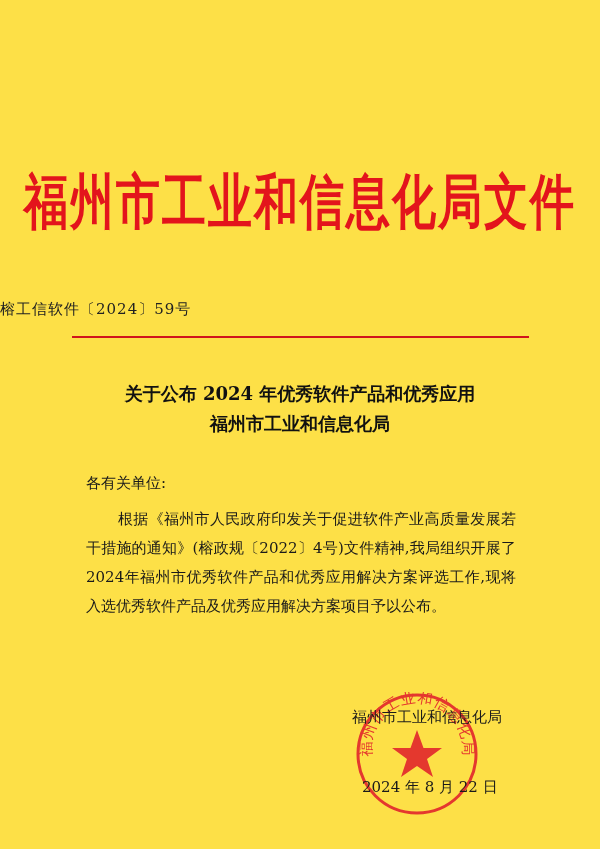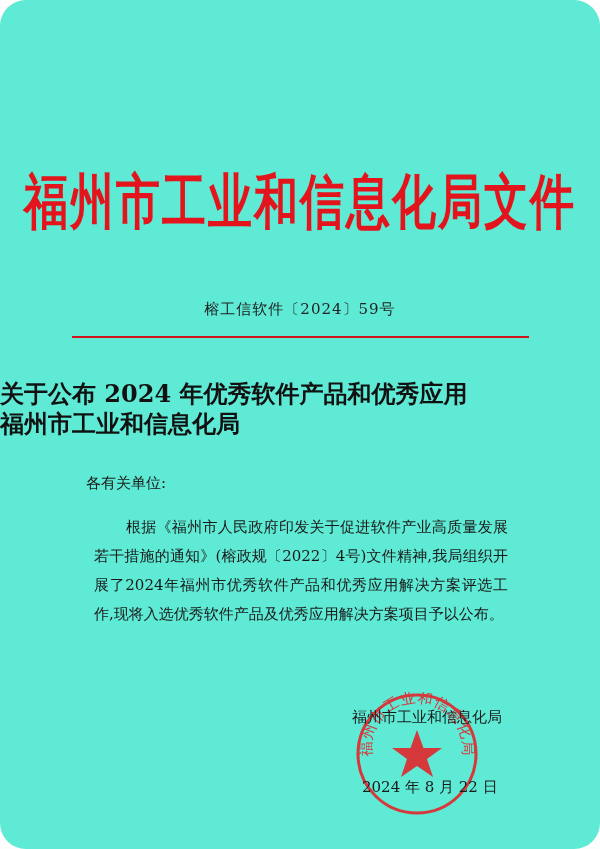--- a/index.html
+++ b/index.html
@@ -11,22 +11,21 @@
       width: 600px;
       height: 849px;
       position: relative;
       overflow: hidden;
       font-family: "DejaVu Serif", "Liberation Serif", serif;
       color: #1a1a1a;
     }
     .page {
       position: absolute;
       inset: 0;
-      background: #5eead4;
-      border-radius: 26px;
+      background: #fde047;
     }
     .header-title {
       position: absolute;
       left: 0;
       width: 600px;
       top: 172px;
       text-align: center;
       color: #e3141c;
       font-family: "DejaVu Serif", "Liberation Serif", serif;
       font-weight: bold;
@@ -34,40 +33,41 @@
       letter-spacing: 2px;
       transform: scaleY(1.35);
       transform-origin: top center;
       line-height: 1;
     }
     .doc-number {
       position: absolute;
       left: 0;
       width: 600px;
       top: 300px;
-      text-align: center;
+      text-align: left;
       font-size: 15px;
       color: #222;
       letter-spacing: 1px;
     }
     .red-rule {
       position: absolute;
       left: 72px;
       width: 457px;
       top: 336px;
       height: 2px;
       background: #d0141c;
     }
     .notice-title {
       position: absolute;
       left: 0;
       width: 600px;
       top: 379px;
+      text-align: center;
       font-weight: bold;
-      font-size: 24px;
+      font-size: 18px;
       line-height: 30px;
       color: #111;
     }
     .salutation {
       position: absolute;
       left: 86px;
       top: 474px;
       font-size: 15px;
       color: #1a1a1a;
     }
@@ -75,21 +75,21 @@
       position: absolute;
       left: 86px;
       width: 430px;
       top: 505px;
       font-size: 15px;
       line-height: 29px;
       color: #1a1a1a;
       text-align: justify;
     }
     .body-text p {
-      margin: 8px;
+      margin: 0;
       text-indent: 32px;
     }
     .attachment {
       position: absolute;
       left: 118px;
       top: 651px;
       font-size: 15px;
       color: #1a1a1a;
     }
     .signer {

